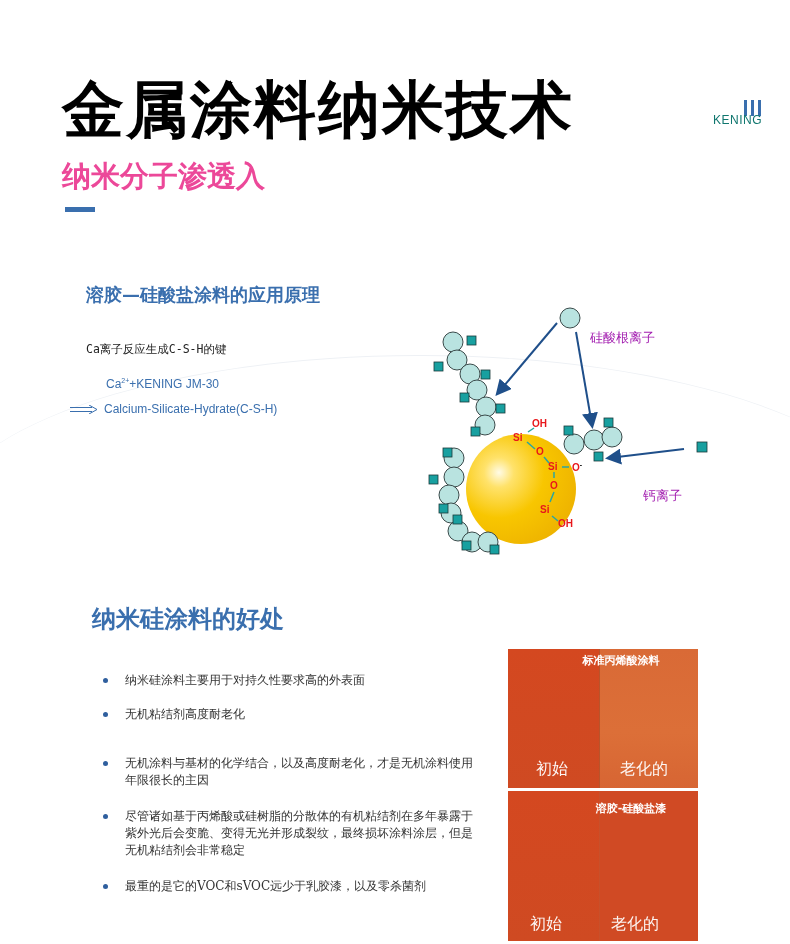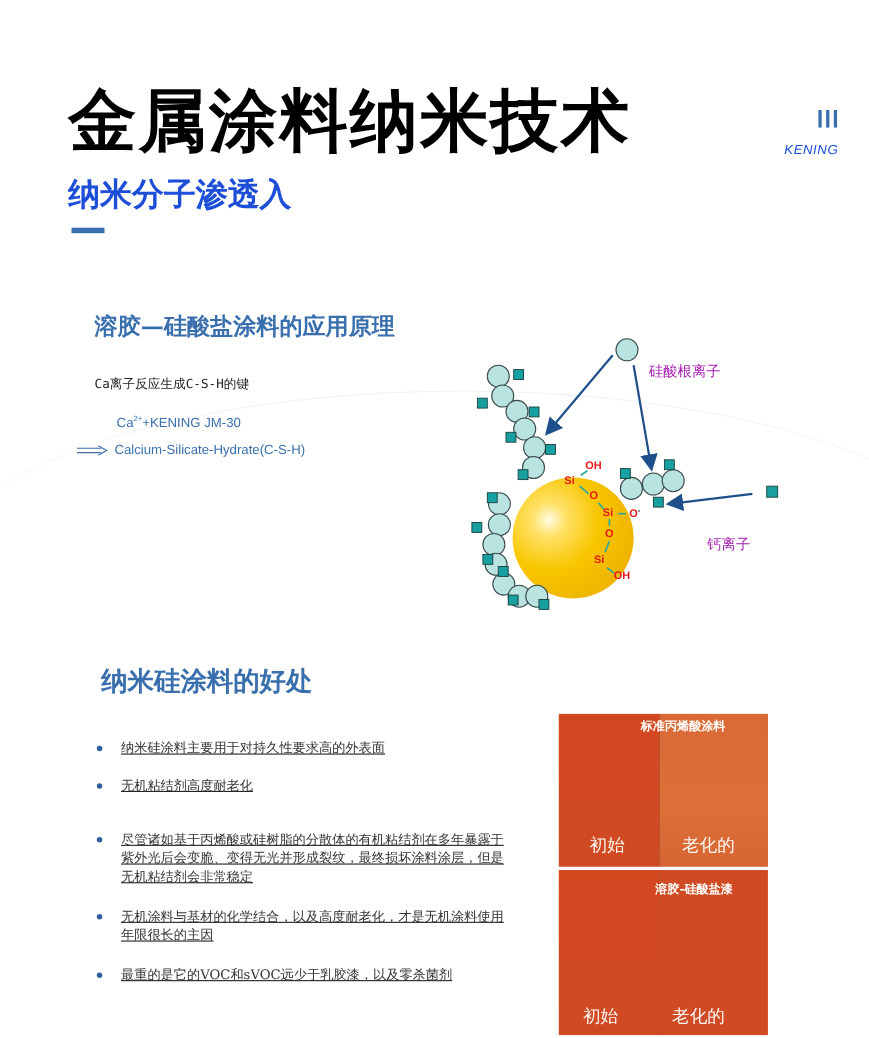--- a/index.html
+++ b/index.html
@@ -1,43 +1,43 @@
 <!DOCTYPE html>
 <html><head>
 <meta charset="utf-8">
 <style>
   * { margin:0; padding:0; box-sizing:border-box; }
   html, body { width:790px; height:944px; background:#ffffff; overflow:hidden; }
   body { position:relative; font-family:"DejaVu Sans", sans-serif; color:#222; }
   .abs { position:absolute; }
 
   .main-title { left:62px; top:70px; font-size:62px; font-weight:bold; color:#000000; letter-spacing:2px; line-height:80px; white-space:nowrap; }
-  .subtitle { left:62px; top:158px; font-size:29px; color:#1d4ed8; line-height:36px; white-space:nowrap; }
+  .subtitle { left:62px; top:158px; font-size:29px; color:#ec4899; line-height:36px; white-space:nowrap; }
   .title-bar { left:65px; top:207px; width:30px; height:5px; background:#3a6fae; }
 
   .brand-mark { left:744px; top:100px; width:20px; height:16px; display:flex; gap:4px; }
   .brand-mark span { width:3px; height:16px; background:#3a6fae; display:block; }
-  .brand-name { left:713px; top:129px; font-size:12px; color:#1d4ed8; letter-spacing:0.5px; font-family:"Liberation Sans", sans-serif;font-style:italic; }
-
-  .section-heading { font-size:21px; color:#3a6fae; white-space:nowrap; font-family:"DejaVu Serif", serif; }
+  .brand-name { left:713px; top:113px; font-size:12px; color:#0f766e; letter-spacing:0.5px; font-family:"Liberation Sans", sans-serif; }
+
+  .section-heading { font-size:18px; color:#3a6fae; white-space:nowrap; font-family:"DejaVu Serif", serif; }
   .sec1-heading { left:86px; top:283px; }
   .sec2-heading { left:92px; top:603px; font-size:24px; }
 
   .desc { left:86px; top:341px; font-size:11.5px; line-height:16px; color:#222; width:300px; font-family:"DejaVu Sans Mono", monospace; }
   .formula-1 { left:106px; top:377px; font-size:12px; color:#3a6fae; font-family:"Liberation Sans", sans-serif; white-space:nowrap; }
   .formula-1 sup { font-size:7px; vertical-align:5px; }
   .formula-2 { left:70px; top:402px; font-size:12px; color:#3a6fae; font-family:"Liberation Sans", sans-serif; white-space:nowrap; display:flex; align-items:center; gap:6px; }
   .double-arrow { display:inline-block; width:28px; height:9px; position:relative; }
 
   .diagram { left:0; top:0; width:790px; height:600px; pointer-events:none; }
   .diagram-label { font-size:13px; color:#a21caf; white-space:nowrap; }
   .label-silicate { left:590px; top:329px; }
   .label-calcium { left:643px; top:487px; line-height:17px; width:32px; }
 
-  .benefits { left:88px; top:672px; width:380px; list-style:none; font-family:"DejaVu Serif", serif;text-decoration:underline; }
+  .benefits { left:103px; top:672px; width:380px; list-style:none; font-family:"DejaVu Serif", serif; }
   .benefit { position:relative; padding-left:22px; font-size:12px; line-height:17px; color:#333; }
   .benefit .bullet { position:absolute; left:0; top:6px; width:5px; height:5px; border-radius:50%; background:#2f5f9e; }
 
   .photo { left:508px; width:190px; background:#d24a22; overflow:hidden; }
   .photo-1 { top:649px; height:139px; }
   .photo-2 { top:791px; height:150px; }
   .photo .half-l { position:absolute; left:0; top:0; bottom:0; width:48%; background:linear-gradient(180deg,#d44820 0%,#cf4a22 100%); }
   .photo .half-r { position:absolute; right:0; top:0; bottom:0; width:52%; }
   .photo-1 .half-r { background:linear-gradient(180deg,#d96a36 0%,#dc6f38 60%,#d76533 100%); border-left:1px solid #b9542a; }
   .photo-2 .half-r { background:#d04a24; border-left:1px solid #c8502a; }
@@ -172,22 +172,22 @@
 <div class="abs" style="left:558px;top:518px;font-size:10px;font-weight:bold;color:#e8171b;font-family:'Liberation Sans',sans-serif;">OH</div>
 
 <div class="abs diagram-label label-silicate">硅酸根离子</div>
 <div class="abs diagram-label label-calcium">钙离子</div>
 
 <h3 class="abs section-heading sec2-heading">纳米硅涂料的好处</h3>
 
 <ul class="abs benefits">
   <li class="benefit" style="margin-bottom:17px;"><span class="bullet"></span><span>纳米硅涂料主要用于对持久性要求高的外表面</span></li>
   <li class="benefit" style="margin-bottom:32px;"><span class="bullet"></span><span>无机粘结剂高度耐老化</span></li>
+  <li class="benefit" style="margin-bottom:19px;"><span class="bullet"></span><span>无机涂料与基材的化学结合，以及高度耐老化，才是无机涂料使用年限很长的主因</span></li>
   <li class="benefit" style="margin-bottom:19px;"><span class="bullet"></span><span>尽管诸如基于丙烯酸或硅树脂的分散体的有机粘结剂在多年暴露于紫外光后会变脆、变得无光并形成裂纹，最终损坏涂料涂层，但是无机粘结剂会非常稳定</span></li>
-  <li class="benefit" style="margin-bottom:19px;"><span class="bullet"></span><span>无机涂料与基材的化学结合，以及高度耐老化，才是无机涂料使用年限很长的主因</span></li>
   <li class="benefit"><span class="bullet"></span><span>最重的是它的VOC和sVOC远少于乳胶漆，以及零杀菌剂</span></li>
 </ul>
 
 <div class="abs photo photo-1">
   <div class="half-l"></div>
   <div class="half-r"></div>
   <div class="ptitle">标准丙烯酸涂料</div>
   <div class="plabel plabel-l">初始</div>
   <div class="plabel plabel-r">老化的</div>
 </div>

